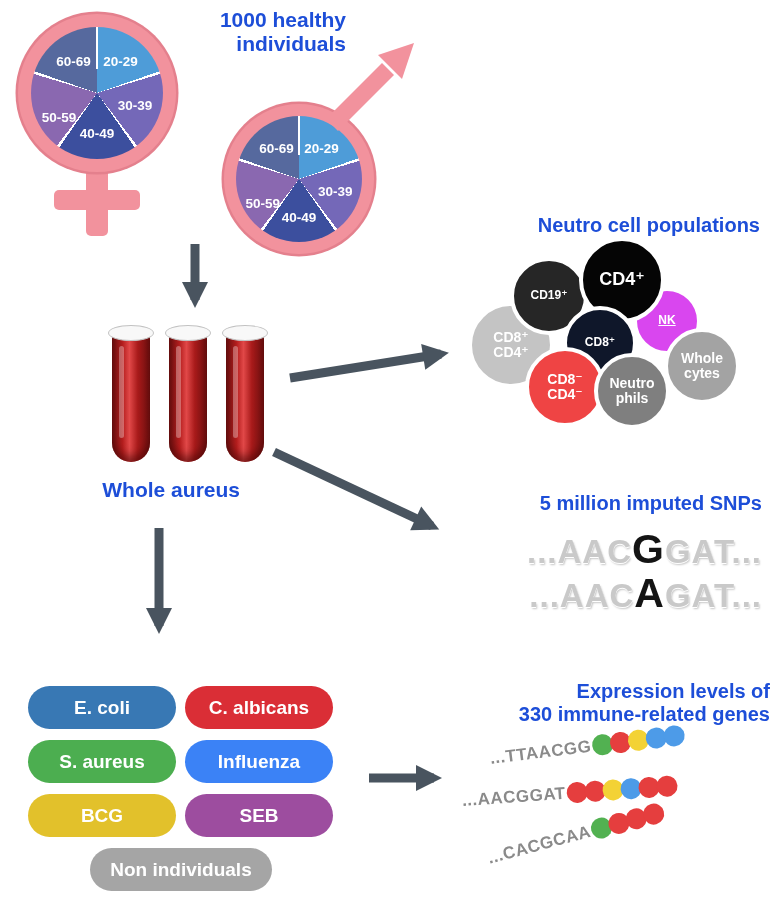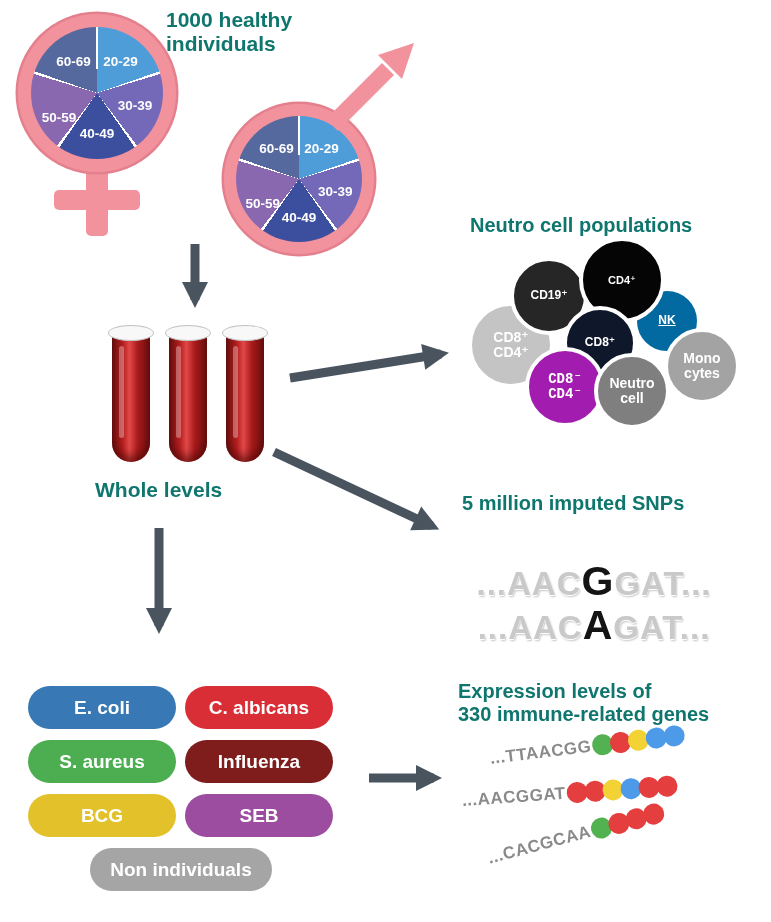--- a/index.html
+++ b/index.html
@@ -1,21 +1,21 @@
 <!DOCTYPE html>
 <html style="--pink: #F2929D; --arrow: #49545F;"><head>
 <meta charset="utf-8">
 <style>
   * { margin:0; padding:0; box-sizing:border-box; }
   body { font-family: "Liberation Sans", "DejaVu Sans", sans-serif; background:#fff; }
   .canvas { position:relative; width:771px; height:922px; background:#fff; overflow:hidden; }
 
   :root { --pink:#F2929D; --arrow:#49545F; }
 
-  .heading { position:absolute; font-weight:bold; color:#0f766e; text-align:left; line-height:1.15; }
+  .heading { position:absolute; font-weight:bold; color:#1d4ed8; text-align:right; line-height:1.15; }
   .fig-title { left:166px; top:8px; width:180px; font-size:21px; }
   .ic-title { left:470px; top:214px; width:290px; font-size:20px; }
   .snp-title { left:462px; top:492px; width:300px; font-size:20px; }
   .expr-title { left:458px; top:680px; width:312px; font-size:20px; }
   .blood-label { left:95px; top:478px; width:145px; font-size:21px; }
 
   
   .gender { position:absolute; }
   .female { left:18px; top:14px; width:160px; height:230px; }
   .male { left:224px; top:30px; width:200px; height:224px; }
@@ -52,27 +52,27 @@
   
   .cells { position:absolute; left:470px; top:238px; width:301px; height:200px; }
   .cell { position:absolute; border-radius:50%; border:4px solid #fff; color:#fff;
           display:flex; align-items:center; justify-content:center; text-align:center;
           font-weight:bold; font-size:12px; line-height:1.1; }
   .cell span { display:block; width:58px; }
   .c-cd8cd4   { left:-2px;  top:64px;  width:86px; height:86px; font-size:14px; }
   .c-cd19     { left:40px;  top:19px;  width:78px; height:78px; }
   .c-nk       { left:163px; top:49px;  width:68px; height:68px; }
   .c-mono     { left:194px; top:90px;  width:76px; height:76px; font-size:14px; }
-  .c-cd4      { left:109px; top:-1px;  width:86px; height:86px; font-size:11px; }
+  .c-cd4      { left:109px; top:-1px;  width:86px; height:86px; font-size:18px; }
   .c-cd8      { left:93px;  top:68px;  width:74px; height:74px; }
   .c-cd8ncd4n { left:55px;  top:109px; width:80px; height:80px; font-size:14px; }
   .c-neutro   { left:124px; top:115px; width:76px; height:76px; font-size:14px; }
 
   
-  .snp-seq { position:absolute; width:300px; left:444px; text-align:center; white-space:nowrap;margin-top:32px; }
+  .snp-seq { position:absolute; width:300px; left:462px; text-align:right; white-space:nowrap; }
   .snp-1 { top:526px; }
   .snp-2 { top:570px; }
   .seq-dim { color:#C9C9C9; font-weight:bold; font-size:33px; letter-spacing:1px;
              text-shadow:0 1px 0 #fff, 1px 2px 2px rgba(0,0,0,.22); }
   .seq-hl { color:#141414; font-weight:bold; font-size:41px; letter-spacing:1px; }
 
   
   .stimuli { position:absolute; left:28px; top:686px; width:310px; height:206px; }
   .stim { position:absolute; width:148px; height:43px; border-radius:21.5px; color:#fff;
           font-weight:bold; font-size:19px; display:flex; align-items:center; justify-content:center; }
@@ -140,21 +140,21 @@
 
   <svg class="arrow-svg" style="left:178px; top:242px;" width="34" height="92" viewBox="0 0 34 92">
     <line class="arrow-line" x1="17" y1="2" x2="17" y2="58" marker-end="url(#arrowhead)"></line>
   </svg>
 
   <div class="tubes">
     <div class="tube"></div>
     <div class="tube"></div>
     <div class="tube"></div>
   </div>
-  <div class="heading blood-label">Whole levels</div>
+  <div class="heading blood-label">Whole aureus</div>
 
   <svg class="arrow-svg" style="left:286px; top:332px;" width="185" height="60" viewBox="0 0 185 60">
     <line class="arrow-line" x1="4" y1="46" x2="155" y2="22" marker-end="url(#arrowhead)"></line>
   </svg>
 
   <svg class="arrow-svg" style="left:270px; top:448px;" width="195" height="100" viewBox="0 0 195 100">
     <line class="arrow-line" x1="4" y1="4" x2="162" y2="78" marker-end="url(#arrowhead)"></line>
   </svg>
 
   <svg class="arrow-svg" style="left:142px; top:526px;" width="34" height="134" viewBox="0 0 34 134">
@@ -162,49 +162,49 @@
   </svg>
 
   <div class="heading ic-title">Neutro cell populations</div>
   <div class="cells">
     <div class="cell c-cd8cd4" style="background: rgb(196, 196, 196);">
         <span>CD8⁺ CD4⁺</span>
       </div>
     <div class="cell c-cd19" style="background: rgb(38, 38, 38);">
         <span>CD19⁺</span>
       </div>
-    <div class="cell c-nk" style="background: #0369a1; text-decoration: underline;">
+    <div class="cell c-nk" style="background: #d946ef; text-decoration: underline;">
         <span>NK</span>
       </div>
     <div class="cell c-mono" style="background: rgb(163, 163, 163);">
-        <span>Mono cytes</span>
+        <span>Whole cytes</span>
       </div>
     <div class="cell c-cd4" style="background: rgb(5, 5, 5);">
         <span>CD4⁺</span>
       </div>
     <div class="cell c-cd8" style="background: #0f172a;">
         <span>CD8⁺</span>
       </div>
-    <div class="cell c-cd8ncd4n" style="background: #a21caf; font-family: Liberation Mono, monospace;">
+    <div class="cell c-cd8ncd4n" style="background: #ef4444;">
         <span>CD8⁻ CD4⁻</span>
       </div>
     <div class="cell c-neutro" style="background: rgb(127, 127, 127);">
-        <span>Neutro cell</span>
+        <span>Neutro phils</span>
       </div>
   </div>
 
   <div class="heading snp-title">5 million imputed SNPs</div>
   <div class="snp-seq snp-1"><span class="seq-dim">...AAC</span><span class="seq-hl">G</span><span class="seq-dim">GAT...</span></div>
   <div class="snp-seq snp-2"><span class="seq-dim">...AAC</span><span class="seq-hl">A</span><span class="seq-dim">GAT...</span></div>
 
   <div class="stimuli">
     <div class="stim s0" style="background: rgb(56, 120, 180);">E. coli</div>
     <div class="stim s2" style="background: rgb(76, 174, 80);">S. aureus</div>
     <div class="stim s1" style="background: rgb(218, 46, 54);">C. albicans</div>
-    <div class="stim s3" style="background: #7f1d1d;">Influenza</div>
+    <div class="stim s3" style="background: #3b82f6;">Influenza</div>
     <div class="stim s4" style="background: rgb(226, 193, 43);">BCG</div>
     <div class="stim s5" style="background: rgb(157, 77, 159);">SEB</div>
     <div class="stim s6" style="background: rgb(165, 165, 165);">Non individuals</div>
   </div>
 
   <svg class="arrow-svg" style="left:366px; top:762px;" width="100" height="32" viewBox="0 0 100 32">
     <line class="arrow-line" x1="3" y1="16" x2="68" y2="16" marker-end="url(#arrowhead)"></line>
   </svg>
 
   <div class="heading expr-title">

